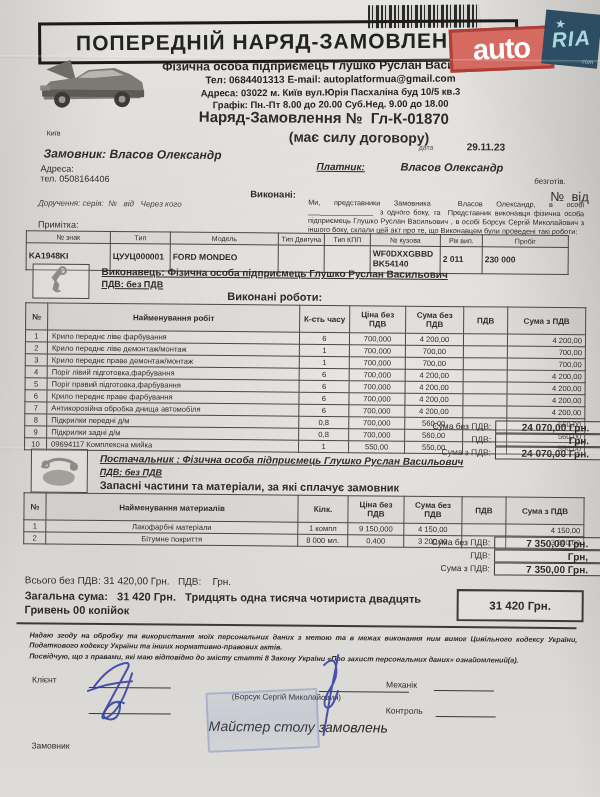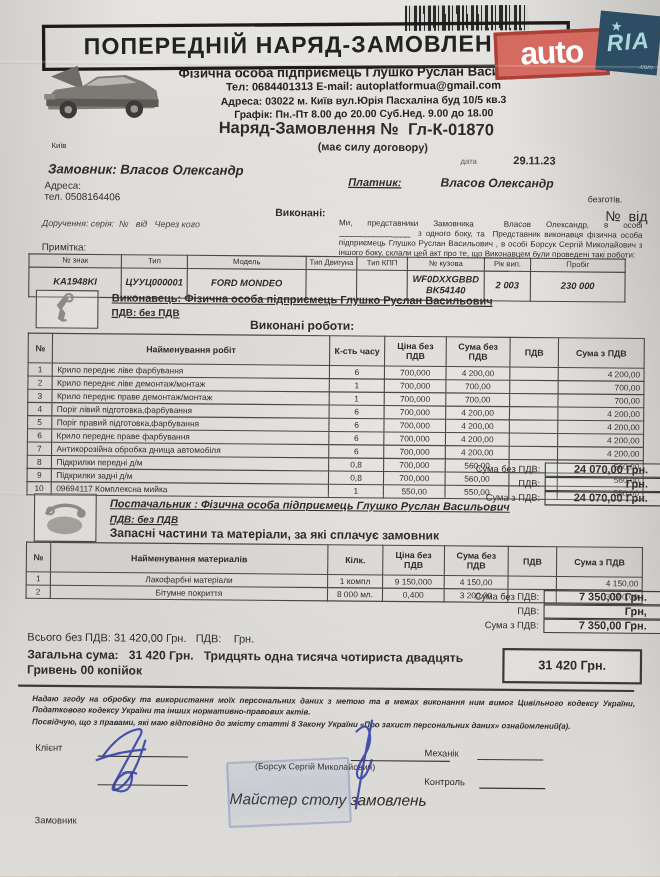--- a/index.html
+++ b/index.html
@@ -39,21 +39,21 @@
   .logo-ria{position:absolute;left:544px;top:7px;width:56px;height:54px;background:#2c4d63;
     transform:rotate(5deg);display:flex;align-items:center;justify-content:center;}
   .logo-ria .ria{color:#a8d8dc;font-size:21px;font-weight:bold;font-style:italic;transform:rotate(-10deg);letter-spacing:1px;}
   .logo-ria .star{position:absolute;left:10px;top:6px;color:#a8d8dc;font-size:12px;}
   .logo-ria .com{position:absolute;right:4px;bottom:3px;color:#9cc6cc;font-size:6px;font-style:italic;}
 
   table{border-collapse:collapse;table-layout:fixed;}
   td,th{border:1px solid #4a4846;padding:0 2px;overflow:hidden;}
   th{font-weight:bold;background:rgba(0,0,0,.02);}
   .vt th{font-size:7px;font-weight:normal;height:11px;}
-  .vt td{font-size:8.5px;font-weight:bold;text-align:center;height:26px;line-height:1.15;font-style:italic;}
+  .vt td{font-size:8.5px;font-weight:bold;text-align:left;height:26px;line-height:1.15;}
   .wt th{font-size:8px;height:26px;}
   .wt td{font-size:7.6px;height:11px;line-height:1;}
   .wt .cn{text-align:center;} .cl{text-align:left;padding-left:4px;} .cr{text-align:right;padding-right:3px;}
   .totrow{position:absolute;display:flex;align-items:stretch;height:13px;}
   .totrow .lab{width:118px;text-align:right;font-size:8.5px;line-height:13px;padding-right:4px;}
   .totrow .val{width:93px;border:1.4px solid #3c3a38;font-size:10px;font-weight:bold;text-align:right;line-height:11px;padding-right:20px;background:rgba(255,255,255,.15);}
   .iconbox{position:absolute;border:1.2px solid #4a4846;background:rgba(255,255,255,.2);}
   .sig{stroke:#3743a4;fill:none;stroke-linecap:round;opacity:.9;}
   .sigline{position:absolute;height:1.2px;background:#3a3836;}
   .stamp{position:absolute;left:213px;top:688px;width:108px;height:56px;border:2.5px solid rgba(110,130,190,.40);
@@ -95,21 +95,21 @@
       <span>auto</span>
     </div>
     <div class="logo-ria">
       <span class="star">★</span>
       <span class="ria">RIA</span>
       <span class="com">.com</span>
     </div>
   </div>
 
   <div class="abs b pre" style="left:175px;top:106px;width:300px;text-align:center;font-size:15px;">Наряд-Замовлення №  Гл-К-01870</div>
-  <div class="abs" style="left:290px;top:126px;font-size:10px;font-weight:bold;">(має силу договору)</div>
+  <div class="abs" style="left:290px;top:126px;font-size:14px;font-weight:bold;">(має силу договору)</div>
   <div class="abs" style="left:48px;top:129px;font-size:7px;">Київ</div>
   <div class="abs" style="left:420px;top:140px;font-size:7px;color:#57544f;">дата</div>
   <div class="abs b" style="left:468px;top:137px;font-size:10px;">29.11.23</div>
 
   <div class="abs b i" style="left:45px;top:146px;font-size:12px;">Замовник: Власов Олександр</div>
   <div class="abs" style="left:42px;top:163px;font-size:9px;">Адреса:</div>
   <div class="abs" style="left:42px;top:173px;font-size:9px;">тел. 0508164406</div>
   <div class="abs b" style="left:252px;top:186px;font-size:9.5px;">Виконані:</div>
   <div class="abs i pre" style="left:40px;top:198px;font-size:8px;color:#45423e;">Доручення: серія:  №   від   Через кого</div>
   <div class="abs" style="left:40px;top:219px;font-size:9px;">Примітка:</div>
@@ -142,21 +142,21 @@
       <th>Рік вип.</th>
       <th>Пробіг</th>
     </tr>
     <tr>
       <td>KA1948KI</td>
       <td>ЦУУЦ000001</td>
       <td>FORD MONDEO</td>
       <td></td>
       <td></td>
       <td>WF0DXXGBBD BK54140</td>
-      <td>2 003</td>
+      <td>2 011</td>
       <td>230 000</td>
     </tr>
   </tbody>
       </table>
 
   <div class="iconbox" style="left:35px;top:263px;width:55px;height:33px;">
     <svg width="55" height="33" viewBox="0 0 55 33">
       <path d="M25 4 l4 3 -6 9 3 4 -2 8 -5 -3 2 -8 -3 -4 z" fill="#8e8a86"></path>
       <circle cx="29" cy="6" r="3.4" fill="none" stroke="#8e8a86" stroke-width="2"></circle>
       <path d="M20 24 q3 4 7 2" stroke="#8e8a86" stroke-width="2" fill="none"></path>

